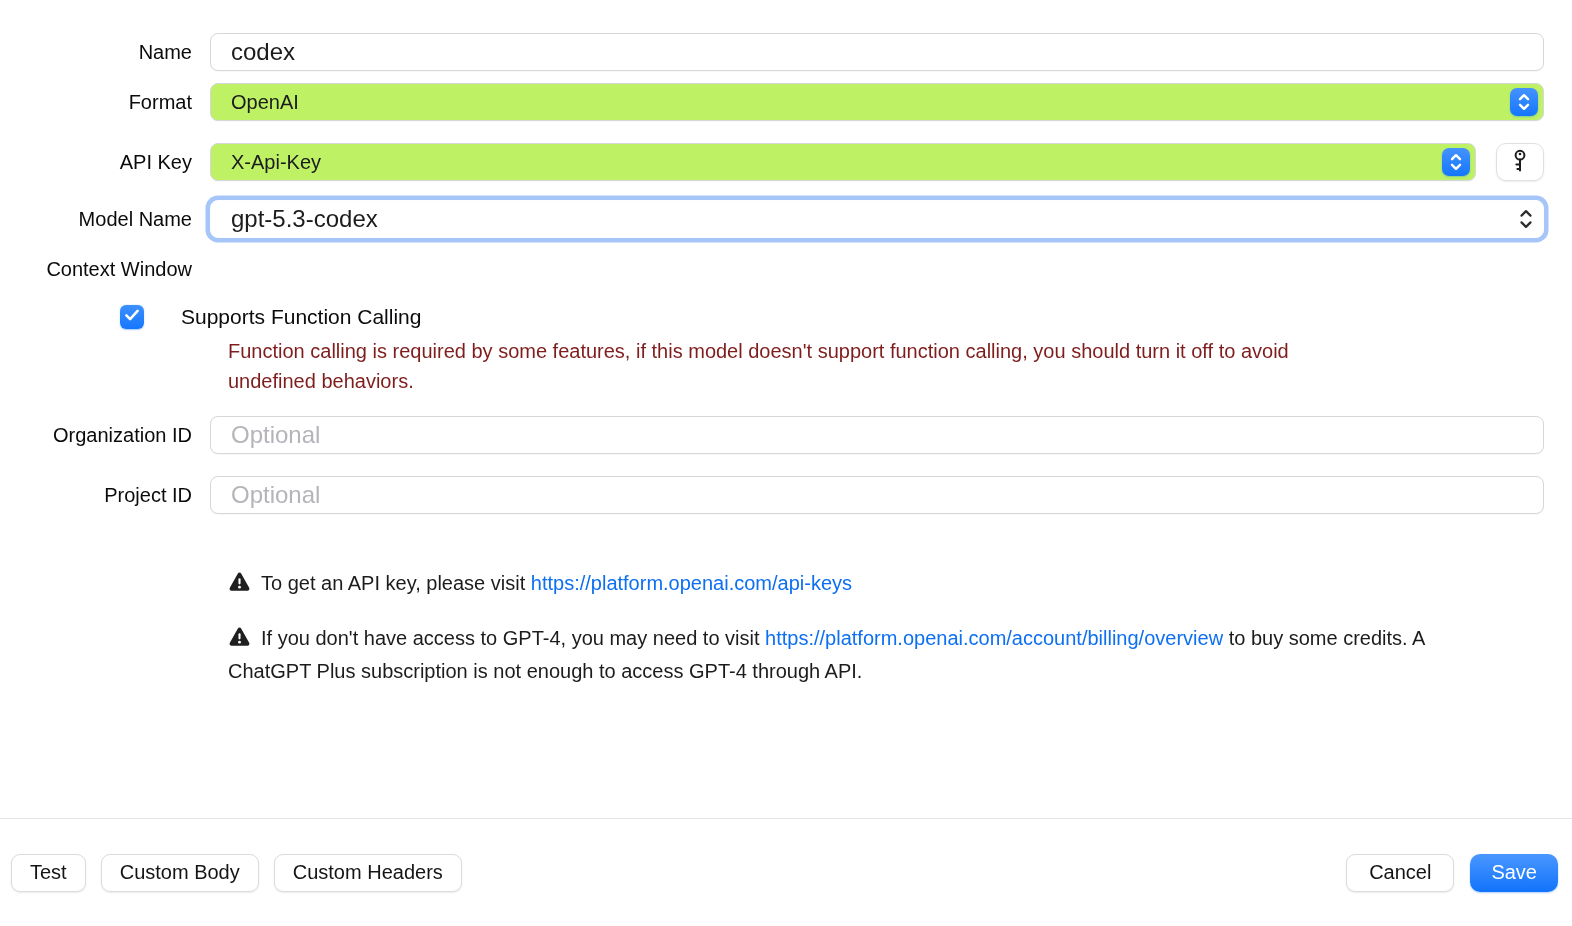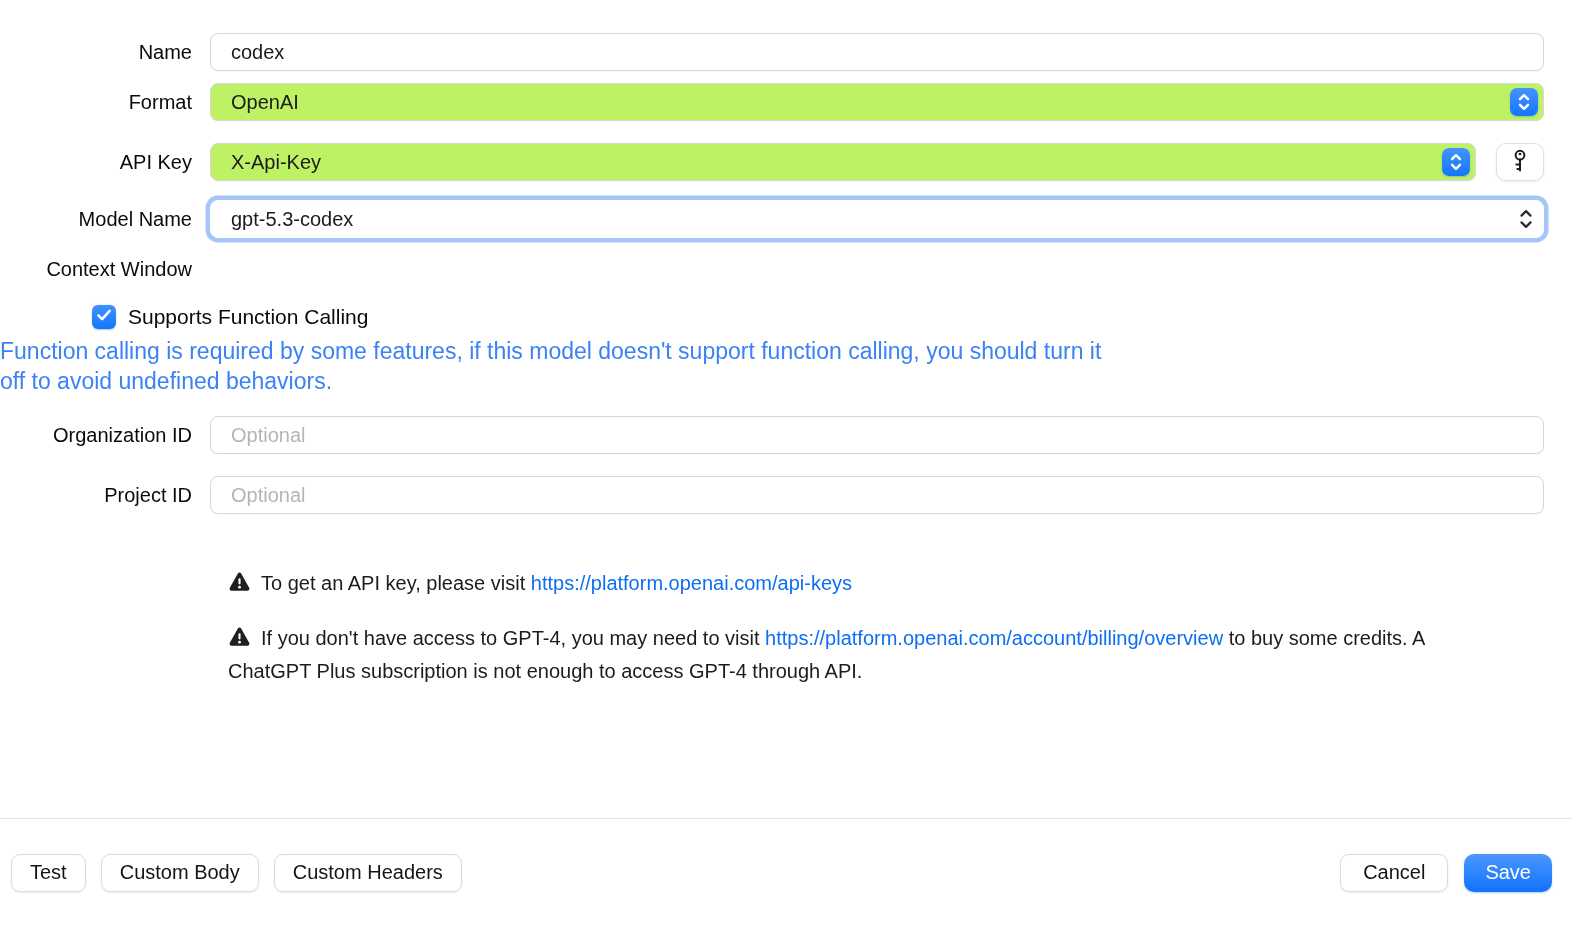--- a/index.html
+++ b/index.html
@@ -13,21 +13,21 @@
   }
   .content { flex:1; padding:33px 28px 0 0; }
   .row { display:flex; align-items:center; }
   .row-label {
     flex:none; width:210px; text-align:right; padding-right:18px;
     font-size:20px; color:#0b0b0d; white-space:nowrap;
   }
   .field-area { flex:1; position:relative; display:flex; align-items:center; }
   .tfield {
     width:100%; height:38px; border:1px solid #d6d6db; border-radius:8px;
-    background:#fff; font-family:inherit; font-size:20px; color:#1c1c1e;
+    background:#fff; font-family:inherit; font-size:24px; color:#1c1c1e;
     padding:0 20px; outline:none; box-shadow:0 1px 1px rgba(0,0,0,0.03);
   }
   .tfield::placeholder { color:#b4b4ba; }
   
   .popup {
     width:100%; height:38px; border:1px solid #d6d6db; border-radius:8px;
     background:#bef264; display:flex; align-items:center; padding:0 20px;
     font-size:20px; color:#1c1c1e; position:relative; cursor:default;
     box-shadow:0 1px 1px rgba(0,0,0,0.03);
   }
@@ -64,42 +64,42 @@
   }
   .num-stepper .seg { flex:1; display:flex; align-items:center; justify-content:center; }
   .num-stepper .seg + .seg { border-top:1px solid #ececee; }
   
   .key-btn {
     flex:none; margin-left:20px; width:48px; height:38px; border-radius:10px;
     background:#fff; border:1px solid #e0e0e3; box-shadow:0 1px 2px rgba(0,0,0,0.08);
     display:flex; align-items:center; justify-content:center; cursor:pointer;
   }
   
-  .check-row { padding-left:92px; display:flex; align-items:flex-end; }
+  .check-row { padding-left:120px; display:flex; align-items:flex-end;gap:25px; }
   .checkbox {
     width:24px; height:24px; border-radius:6px;
     background:linear-gradient(180deg,#3d90ff 0%,#1576fd 100%);
     display:flex; align-items:center; justify-content:center; flex:none;
     box-shadow:0 0.5px 1.5px rgba(21,118,253,0.4);
   }
   .check-label { margin-left:12px; font-size:21px; color:#0b0b0d; }
   .desc {
-    font-size:23px; line-height:30px; color:#3b82f6;
+    padding-left:228px; font-size:20px; line-height:30px; color:#7f1d1d;
     max-width:1330px;
   }
   .desc-inner { max-width:1105px; }
   
   .notice { padding-left:228px; font-size:20px; line-height:30px; color:#1c1c1e; }
   .notice-inner { max-width:1280px; }
   .warn-icon { display:inline-block; vertical-align:-3px; margin-right:10px; }
   .link { color:#0d6ff2; text-decoration:none; cursor:pointer; word-break:break-all; }
   
   .footer {
     flex:none; height:108px; border-top:1px solid #e4e4e6; background:#fff;
-    display:flex; align-items:center; padding:0 20px 0 11px;
+    display:flex; align-items:center; padding:0 14px 0 11px;
   }
   .btn {
     height:38px; border-radius:9px; background:#fff; border:1px solid #dcdcdf;
     box-shadow:0 1px 2px rgba(0,0,0,0.08); font-family:inherit; font-size:20px;
     color:#141416; padding:0 18px; margin-right:15px; cursor:pointer; white-space:nowrap;
   }
   .spacer { flex:1; }
   .btn-cancel { margin-right:16px; padding:0 22px; }
   .btn-save {
     height:38px; border:none; border-radius:10px; padding:0 21px;

